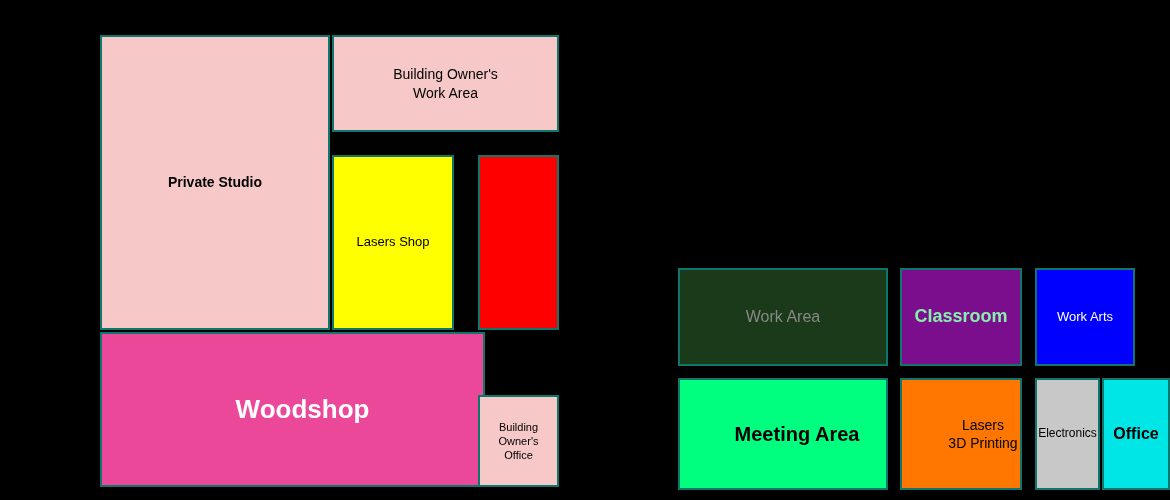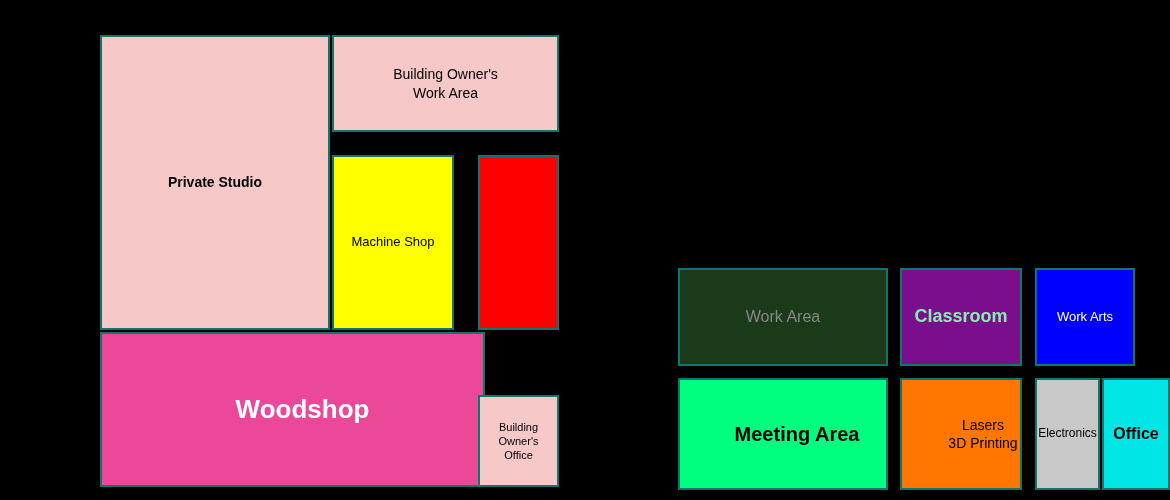--- a/index.html
+++ b/index.html
@@ -34,21 +34,21 @@
 
 <div class="canvas">
 <div class="room" style="left: 100px; top: 35px; width: 230px; height: 295px; background: rgb(247, 200, 200); color: rgb(0, 0, 0); font-size: 14px; font-weight: bold;">
       <span class="room-label" style="white-space: pre-line;">Private Studio</span>
     </div>
     <div class="room" style="left: 332px; top: 35px; width: 227px; height: 97px; background: rgb(247, 200, 200); color: rgb(0, 0, 0); font-size: 14px; font-weight: normal;">
       <span class="room-label" style="white-space: pre-line;">Building Owner's
 Work Area</span>
     </div>
     <div class="room" style="left: 332px; top: 155px; width: 122px; height: 175px; background: rgb(255, 255, 0); color: rgb(0, 0, 0); font-size: 13px; font-weight: normal;">
-      <span class="room-label" style="white-space: pre-line;">Machine Shop</span>
+      <span class="room-label" style="white-space: pre-line;">Lasers Shop</span>
     </div>
     <div class="room" style="left: 478px; top: 155px; width: 81px; height: 175px; background: rgb(255, 0, 0); color: rgb(0, 0, 0); font-size: 13px; font-weight: normal;"></div>
     <div class="room" style="left: 100px; top: 332px; width: 385px; height: 155px; background: #ec4899; color: rgb(255, 255, 255); font-size: 26px; font-weight: bold; padding-left: 20px;">
       <span class="room-label" style="white-space: pre-line;">Woodshop</span>
     </div>
     <div class="room" style="left: 478px; top: 395px; width: 81px; height: 92px; background: rgb(247, 200, 200); color: rgb(0, 0, 0); font-size: 11px; font-weight: normal;">
       <span class="room-label" style="white-space: pre-line;">Building Owner's
 Office</span>
     </div>
     <div class="room" style="left: 678px; top: 268px; width: 210px; height: 98px; background: rgb(26, 58, 26); color: rgb(136, 136, 136); font-size: 16px; font-weight: normal;">

